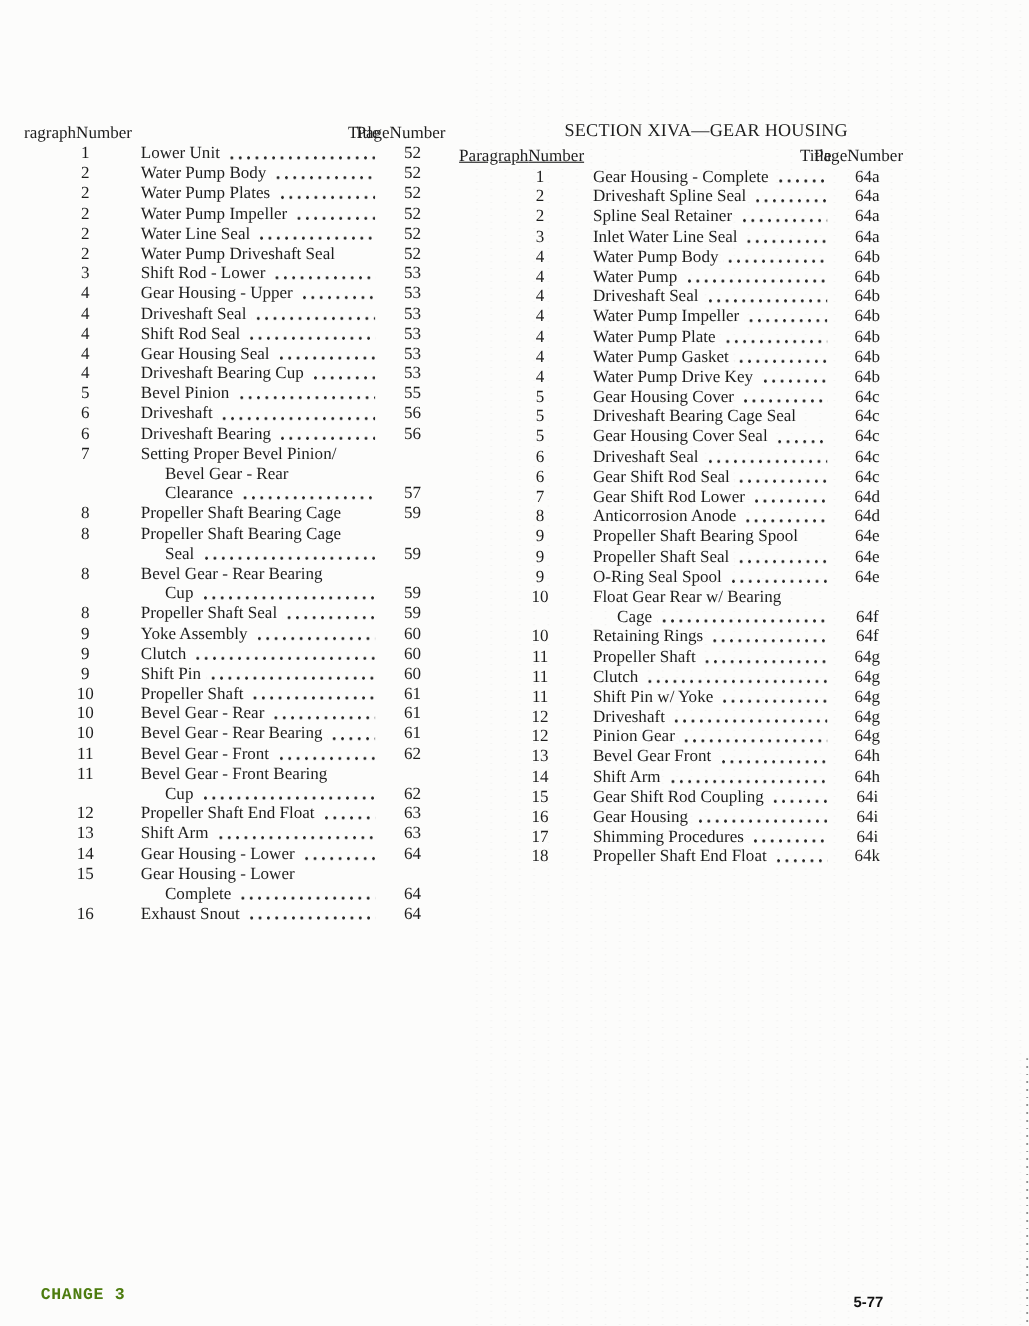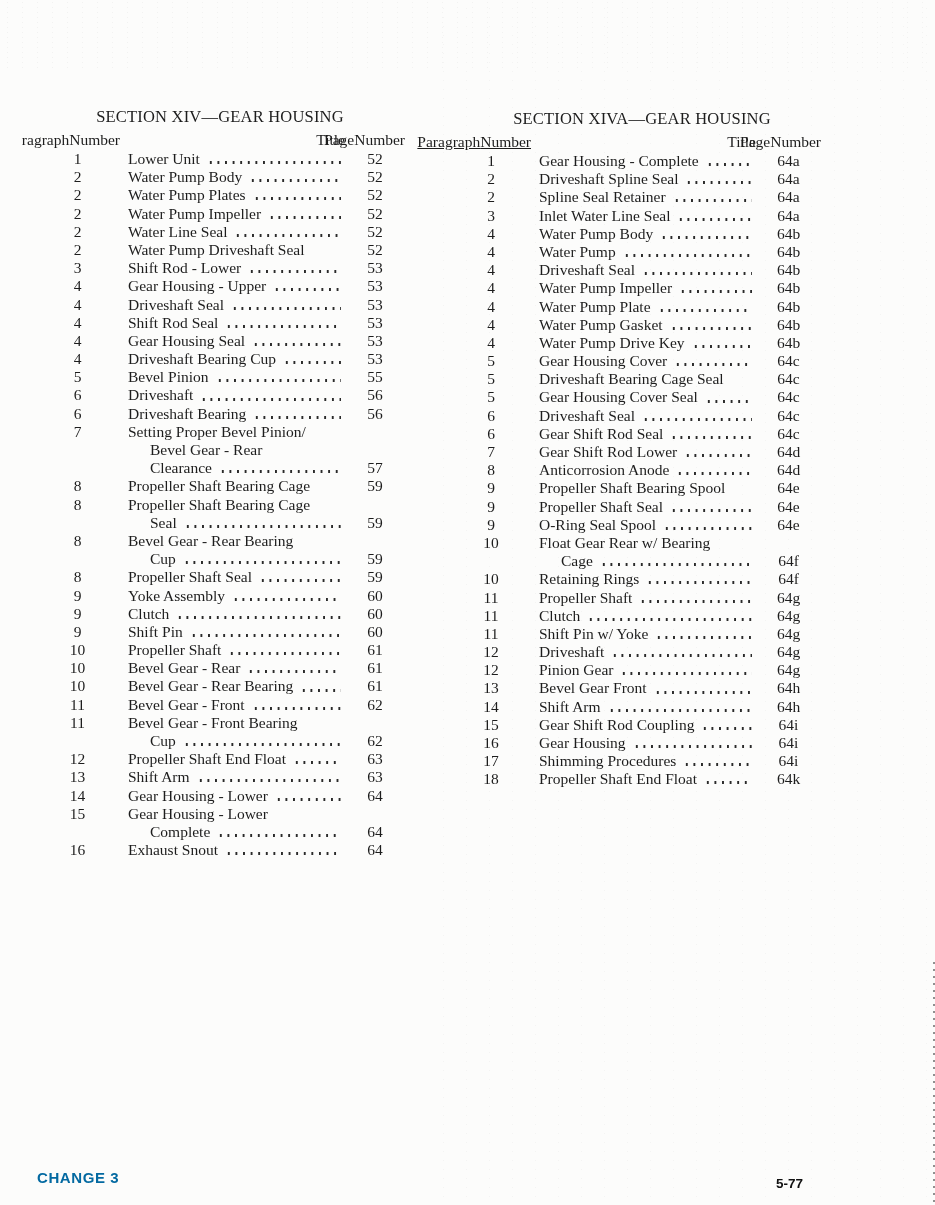--- a/index.html
+++ b/index.html
@@ -36,35 +36,34 @@
   .num{flex:0 0 auto;width:85px;text-align:center;}
   #sec1 .num{width:80px;}
   .title{flex:0 0 auto;margin-left:8px;}
   .ind .title{margin-left:30px;}
   .leader{flex:1 1 0;min-width:4px;margin:0 4px 0 5px;}
   .leader.dots{background-image:radial-gradient(circle,#2a2a2a 1.05px,rgba(0,0,0,0) 1.4px);
     background-repeat:repeat-x;background-size:7.6px 2.6px;background-position:left 2px bottom 4.5px;}
   .pg{flex:0 0 auto;width:60px;text-align:center;}
   #sec1 .pg{width:65px;}
 
-  .footer-left{position:absolute;left:37px;top:1169px;font-family:Liberation Sans, sans-serif;
-    font-weight:bold;font-size:15px;letter-spacing:.6px;color:#0369a1;}
+  .footer-left{position:absolute;left:37px;top:1169px;font-family:Liberation Mono, monospace;
+    font-weight:bold;font-size:15px;letter-spacing:.6px;color:#4d7c0f;}
   .footer-right{position:absolute;left:776px;top:1176px;font-family:"Liberation Sans",sans-serif;
     font-weight:bold;font-size:13.5px;color:#111;}
 </style>
 </head>
 <body>
 
 <div class="page">
   <div class="noise-top"></div>
   <div class="noise-right"></div>
   <div class="edge-line"></div>
 
   <div class="section" id="sec0">
-    <div class="sec-title">SECTION XIV—GEAR HOUSING</div>
     <div class="cols-header">
       <div class="hc h-par">
         <div>ragraph</div>
         <div>Number</div>
       </div>
       <div class="hc h-title">
         <div>Title</div>
       </div>
       <div class="hc h-page">
         <div>Page</div>

